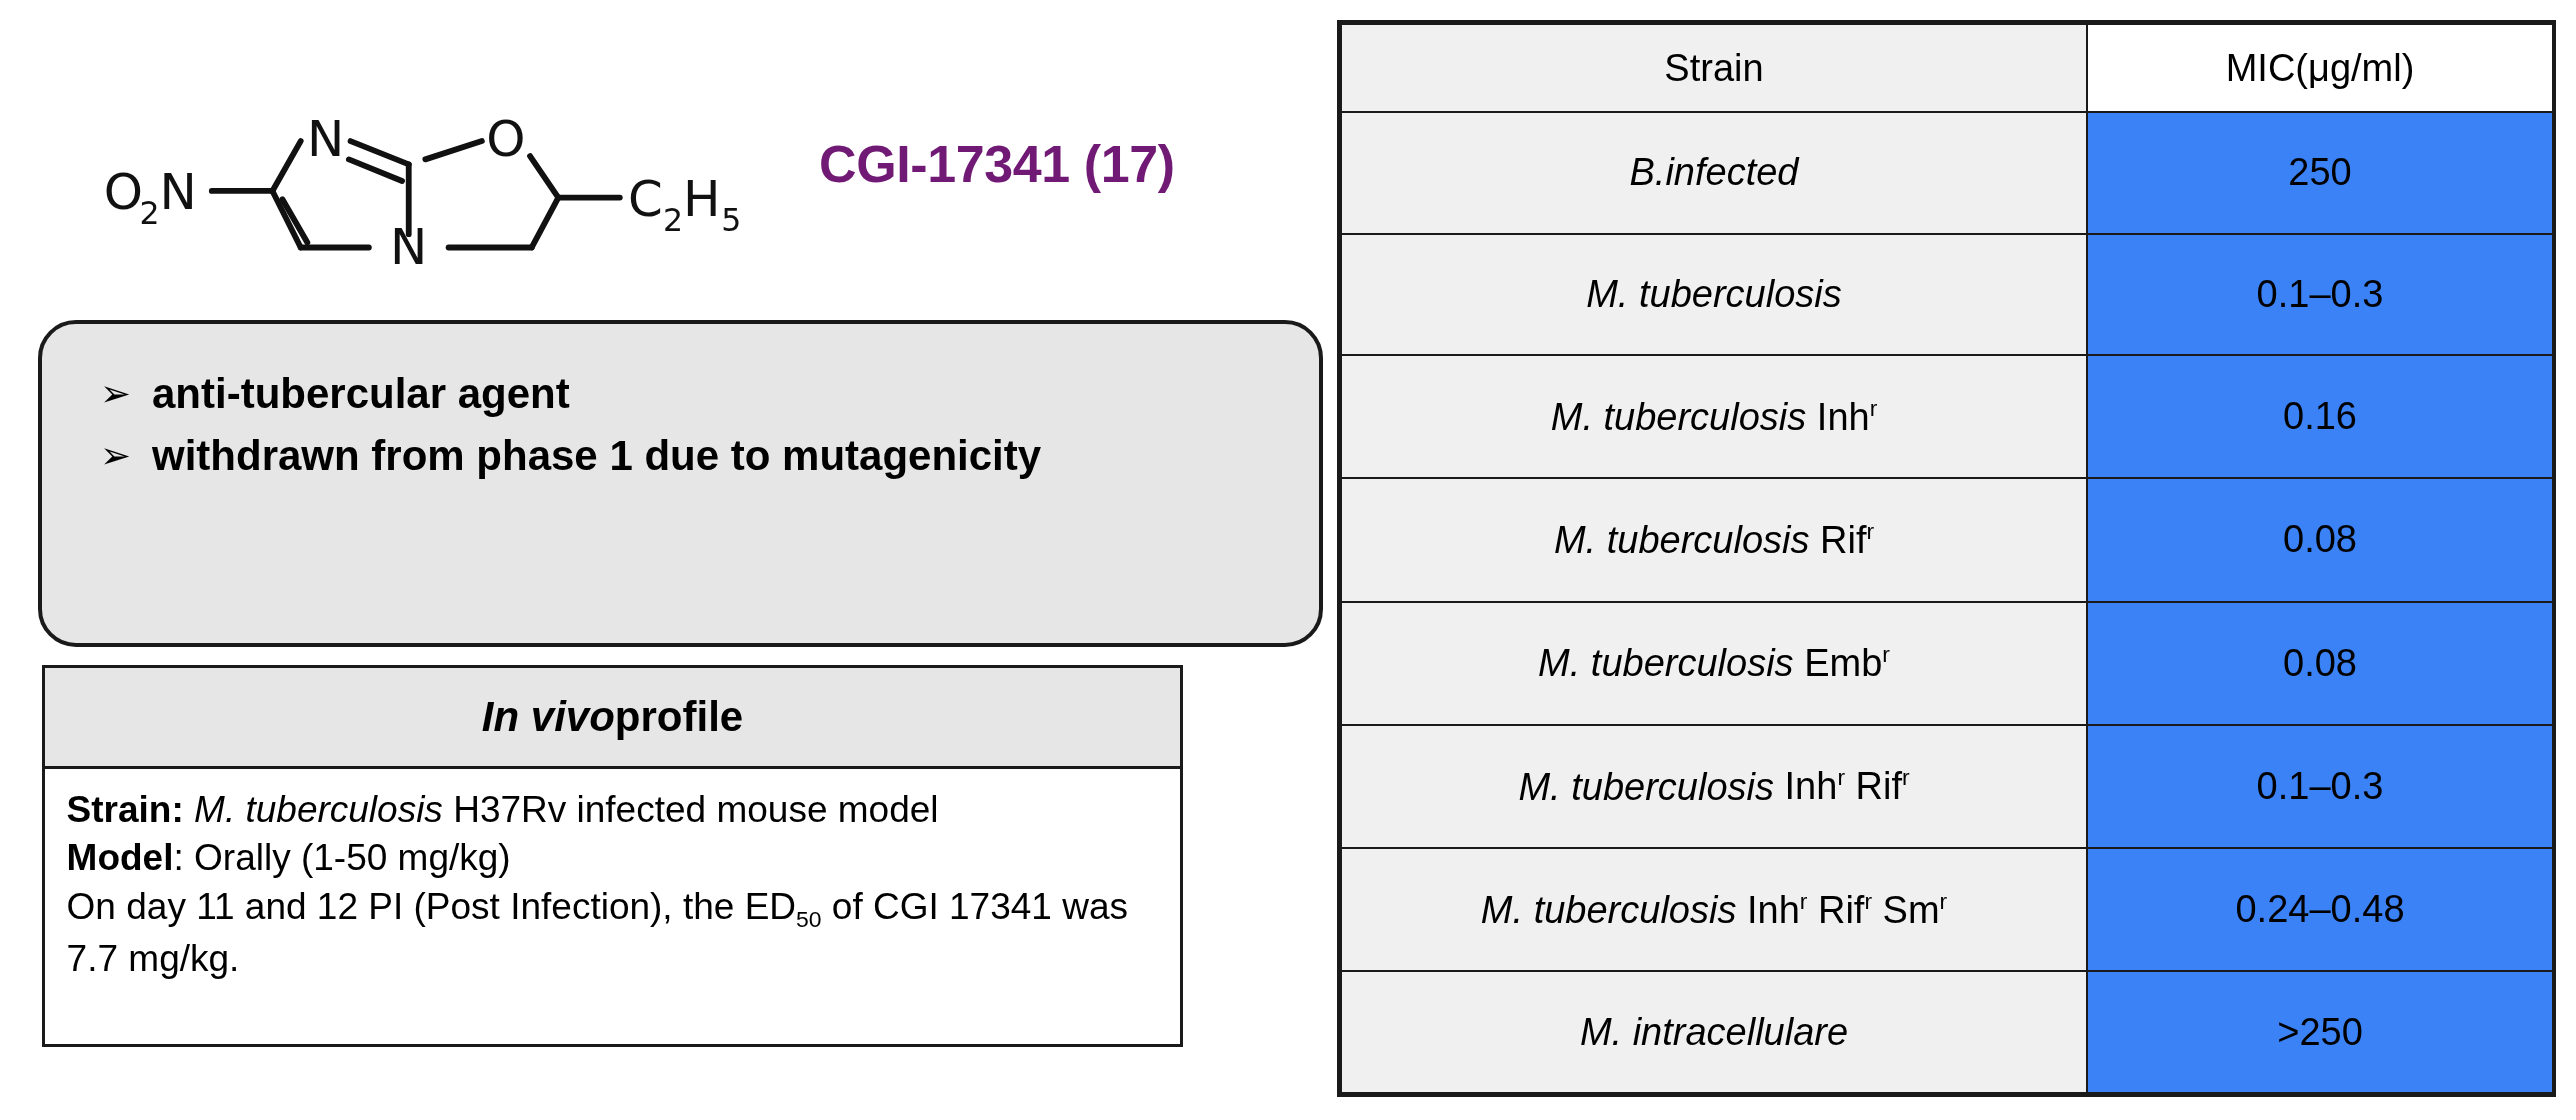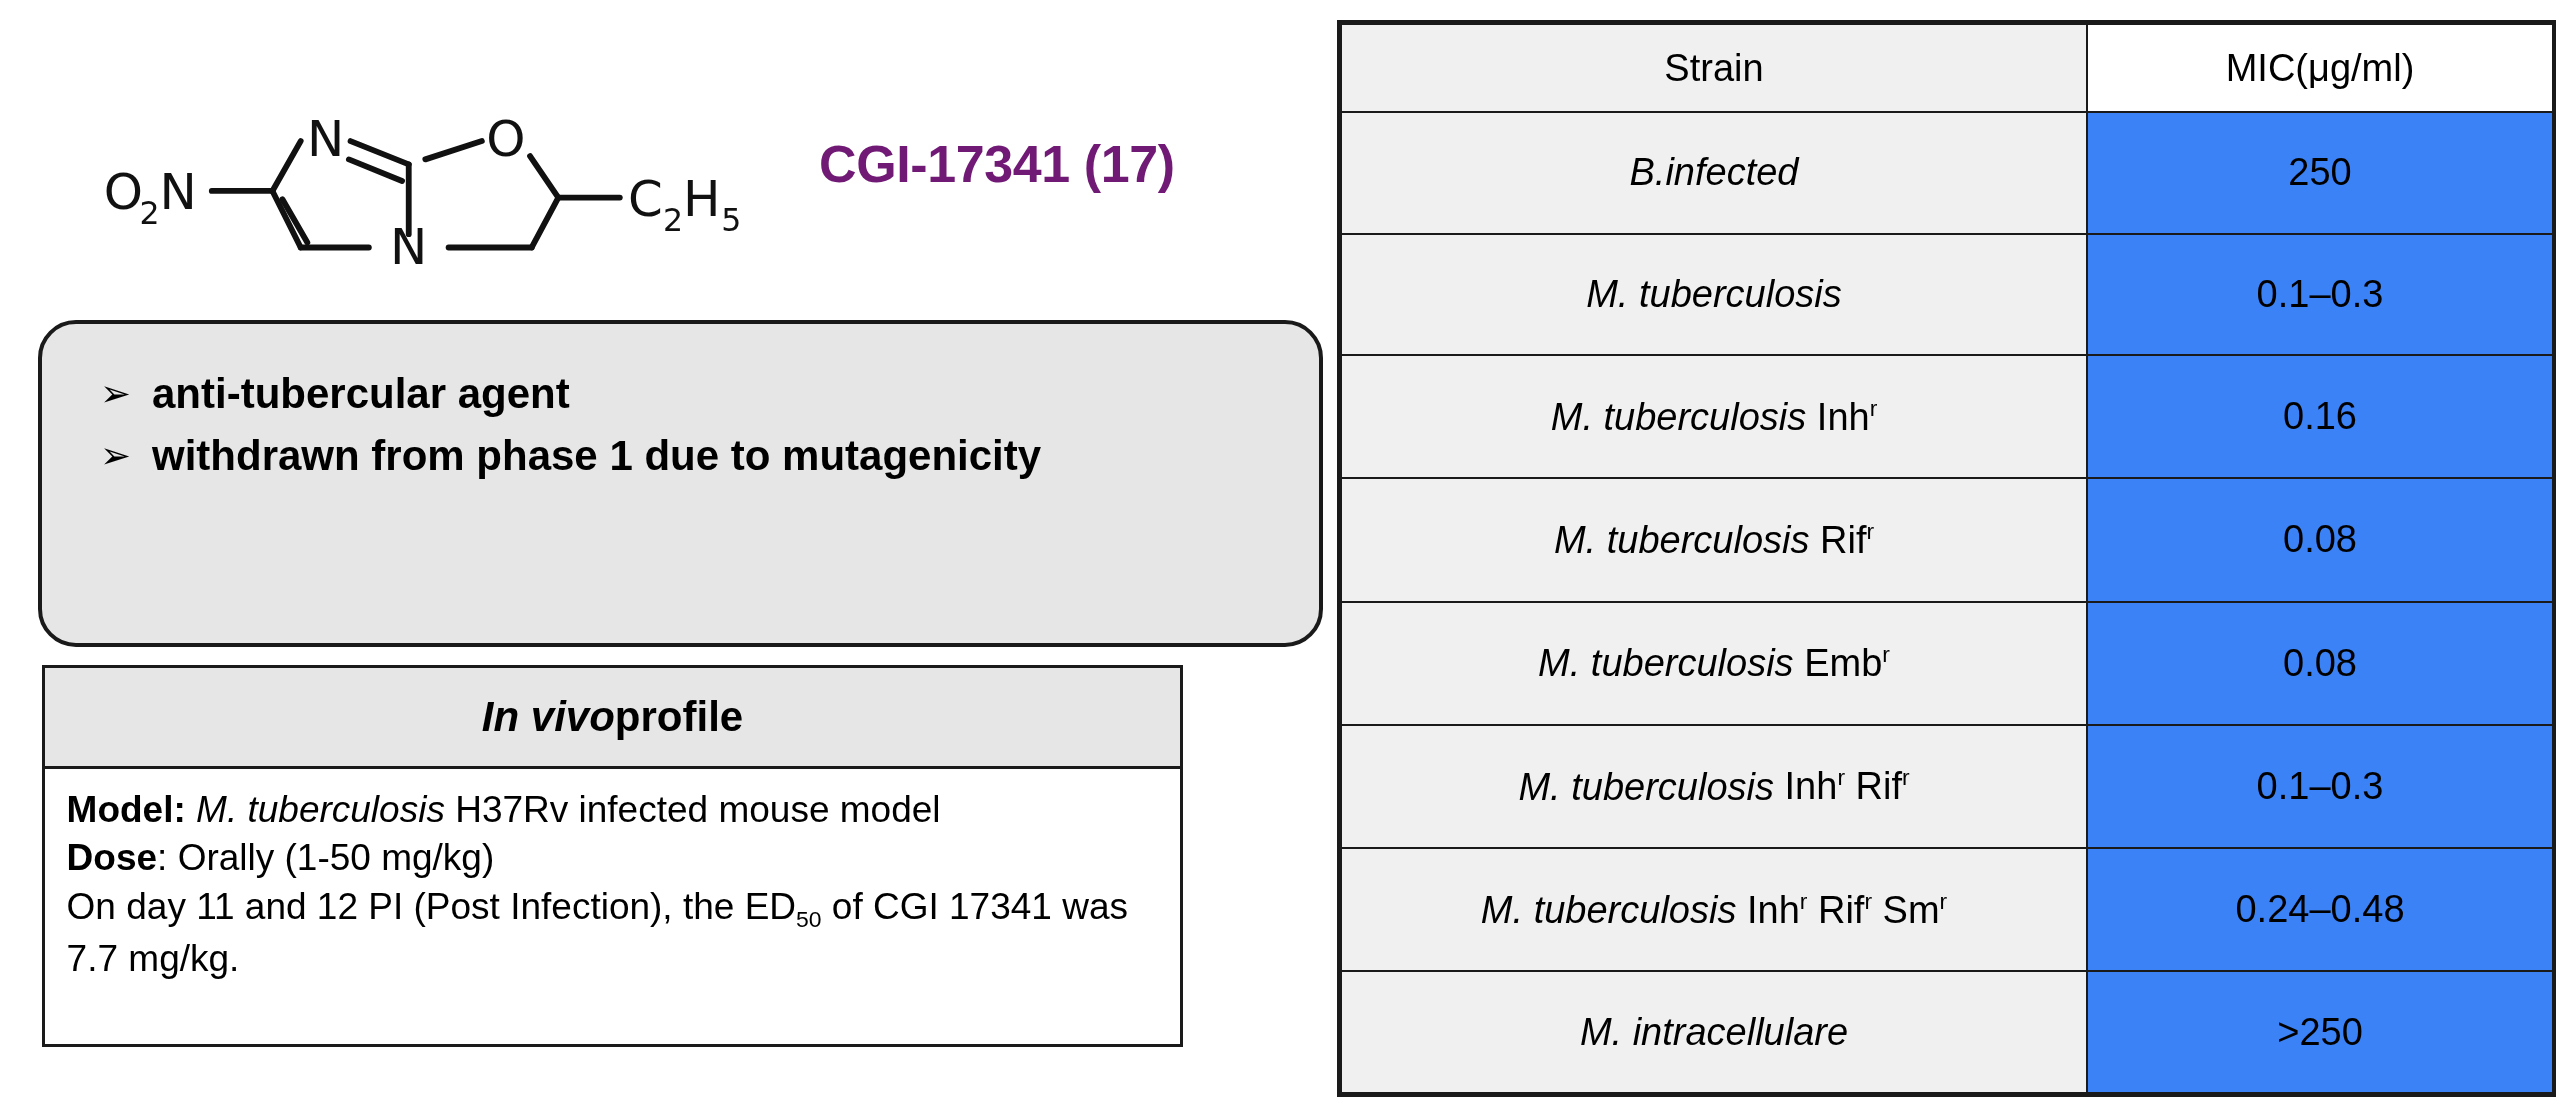--- a/index.html
+++ b/index.html
@@ -234,24 +234,24 @@
     </div>
   </div>
 
   <div id="invivo-box">
     <div id="invivo-header">
       <span class="ital">In vivo</span>
         <span> profile</span>
     </div>
     <div id="invivo-body">
       <div class="vline">
-        <span class="bold">Model:</span><span class="ital"> M. tuberculosis</span><span> H37Rv infected mouse model</span>
+        <span class="bold">Strain:</span><span class="ital"> M. tuberculosis</span><span> H37Rv infected mouse model</span>
       </div>
       <div class="vline">
-        <span class="bold">Dose</span><span>: Orally (1-50 mg/kg)</span>
+        <span class="bold">Model</span><span>: Orally (1-50 mg/kg)</span>
       </div>
       <div>
         <span>On day 11 and 12 PI (Post Infection), the ED</span><sub>50</sub><span> of CGI 17341 was 7.7 mg/kg.</span>
       </div>
     </div>
   </div>
 </div>
 
 <div id="invitro-table">
   <table>

